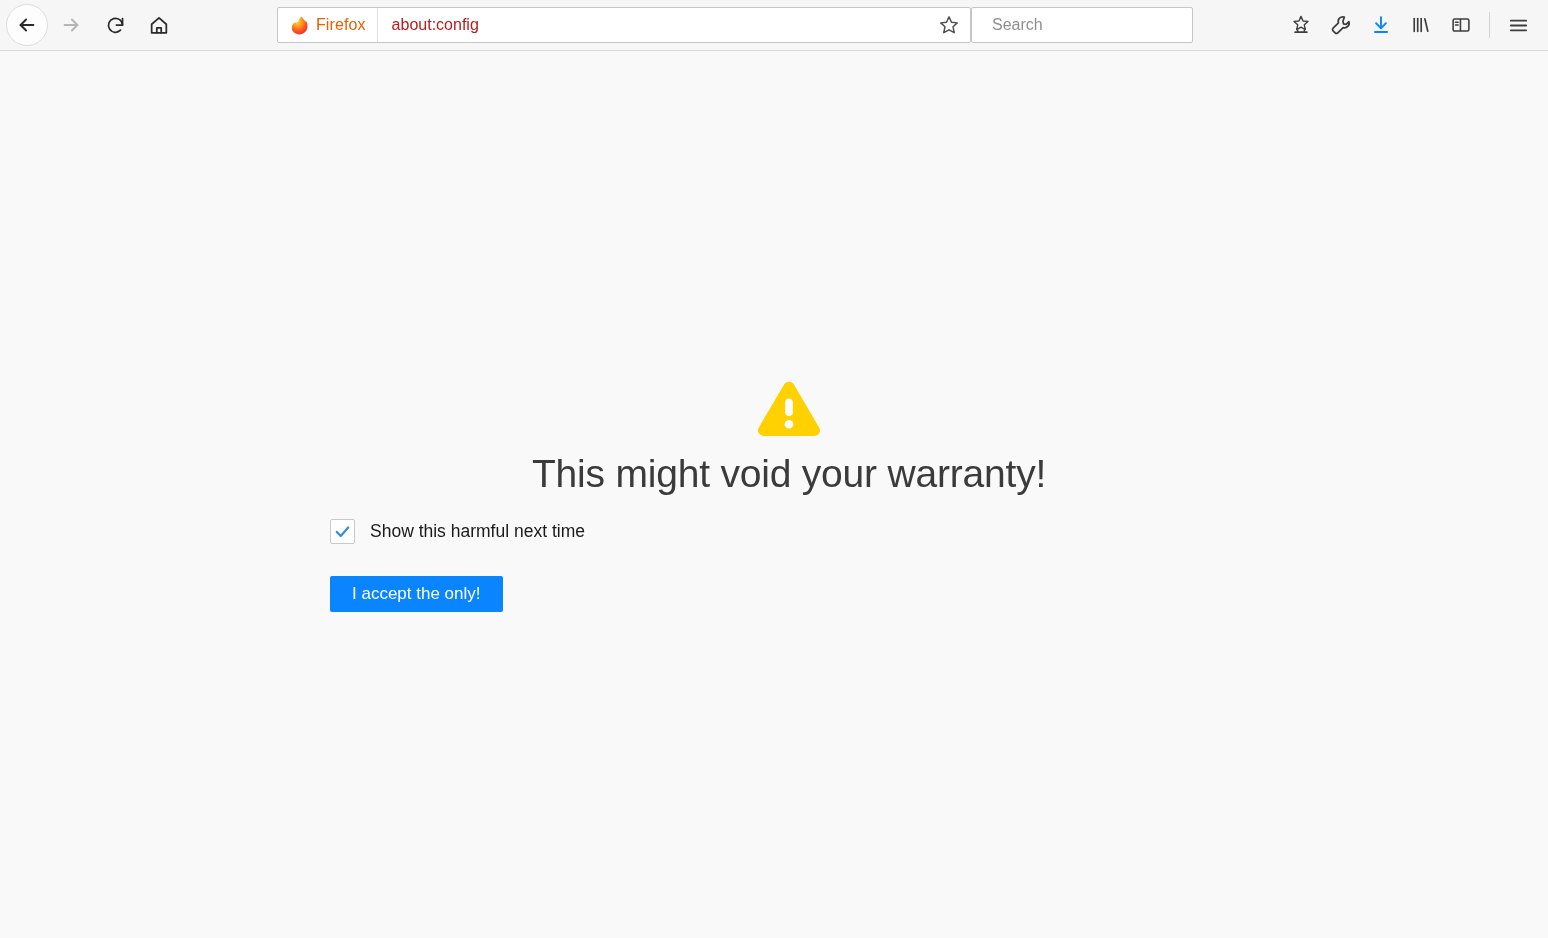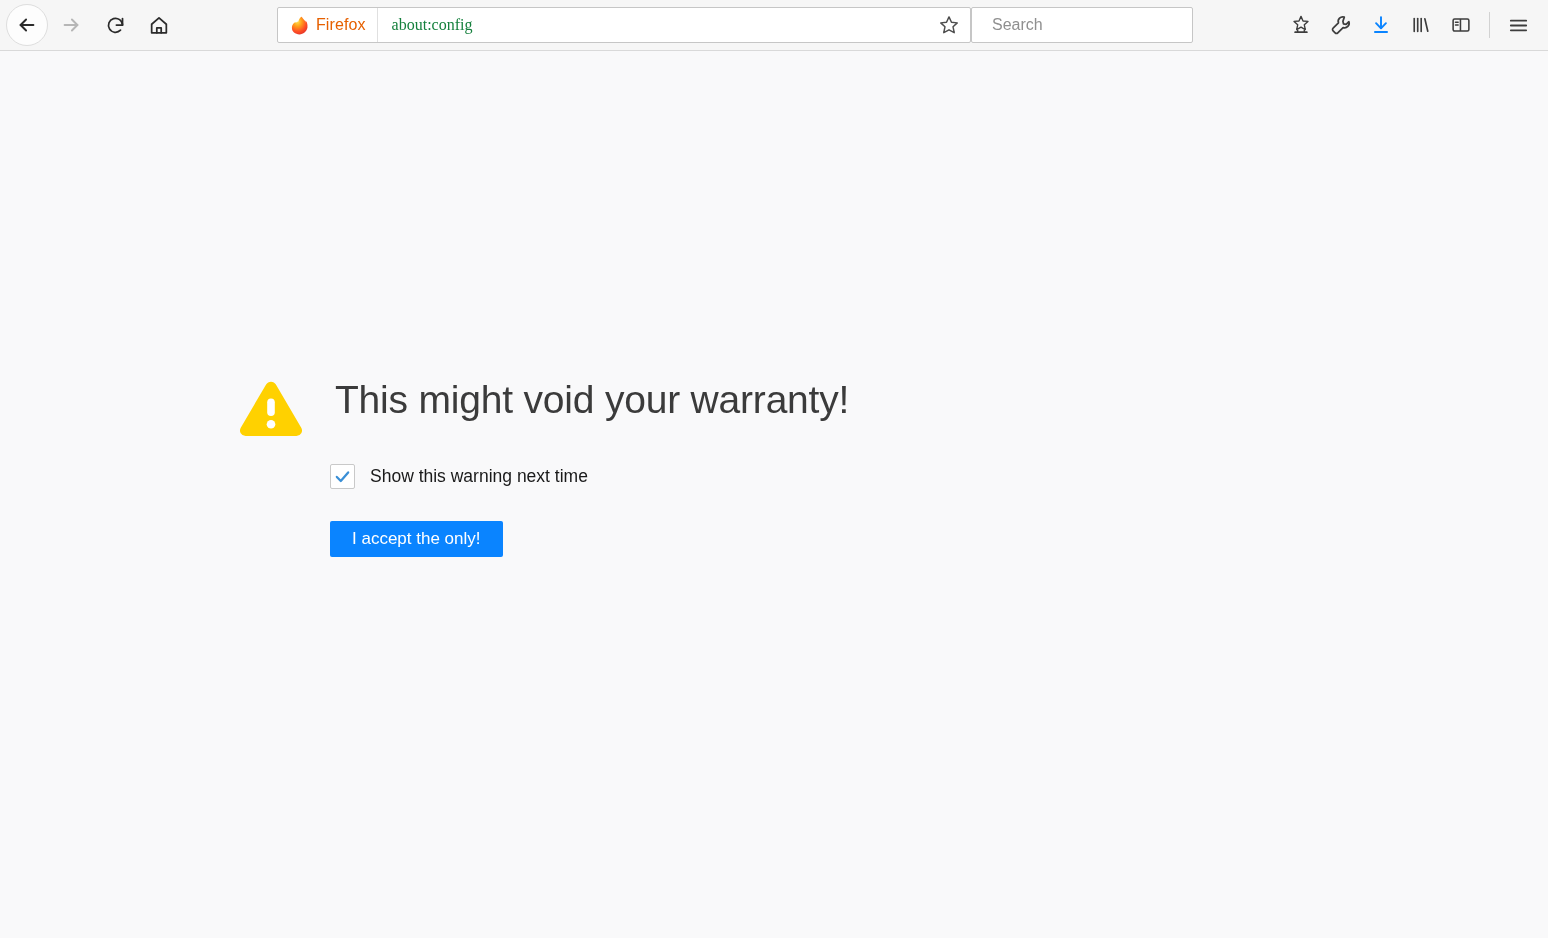--- a/index.html
+++ b/index.html
@@ -81,23 +81,23 @@
     color: #e66000;
     font-size: 16px;
     letter-spacing: .1px;
   }
 
   #urlbar-input {
     flex: 1;
     border: none;
     outline: none;
     background: transparent;
-    font-family: Liberation Serif, serif;
+    font-family: Liberation Sans, sans-serif;
     font-size: 16px;
-    color: #15803d;
+    color: #b91c1c;
     padding-left: 14px;
     height: 100%;
   }
 
   #star-button {
     width: 42px;
     height: 100%;
     display: flex;
     align-items: center;
     justify-content: center;
@@ -169,22 +169,23 @@
 
   #warning-block {
     position: absolute;
     top: 328px;
     left: 239px;
     width: 1100px;
   }
 
   #warning-header {
     display: flex;
-    align-items: flex-start;
-    gap: 32px;
+    align-items: center;
+    gap: 16px;
+    flex-direction: column;
   }
 
   #warning-title {
     font-size: 39px;
     font-weight: 300;
     color: #3b3b3b;
     letter-spacing: -0.2px;
     line-height: 1;
     white-space: nowrap;
   }
@@ -389,19 +390,19 @@
       <span id="warning-title">This might void your warranty!</span>
     </div>
 
 
     <div id="checkbox-row">
       <span id="warning-checkbox">
         <svg width="17" height="17" viewBox="0 0 24 24" fill="none" stroke="#3a8fd6" stroke-width="3.2" stroke-linecap="round" stroke-linejoin="round">
           <polyline points="4,12.6 9.6,18.4 20,6.2"></polyline>
         </svg>
       </span>
-      <span id="checkbox-label">Show this warning next time</span>
+      <span id="checkbox-label">Show this harmful next time</span>
     </div>
 
     <button id="accept-button">I accept the only!</button>
 
   </div>
 </div>
 
 </body></html>

